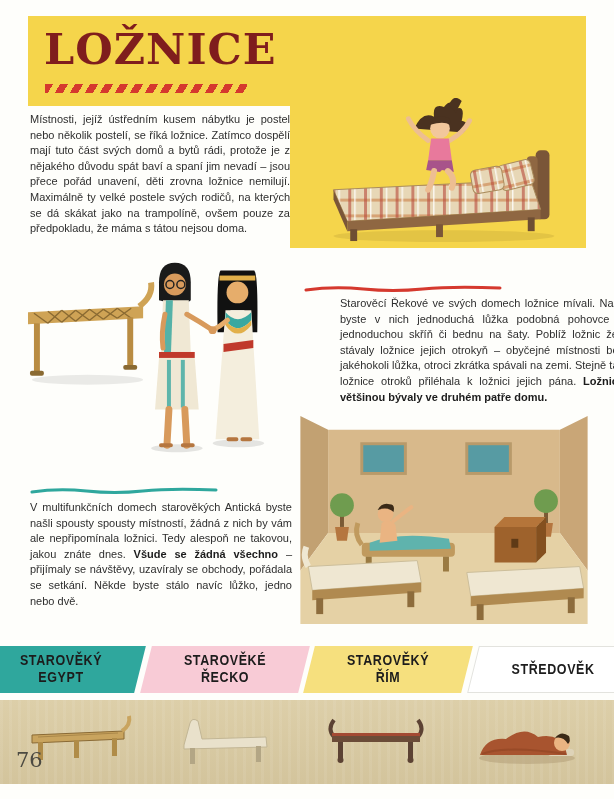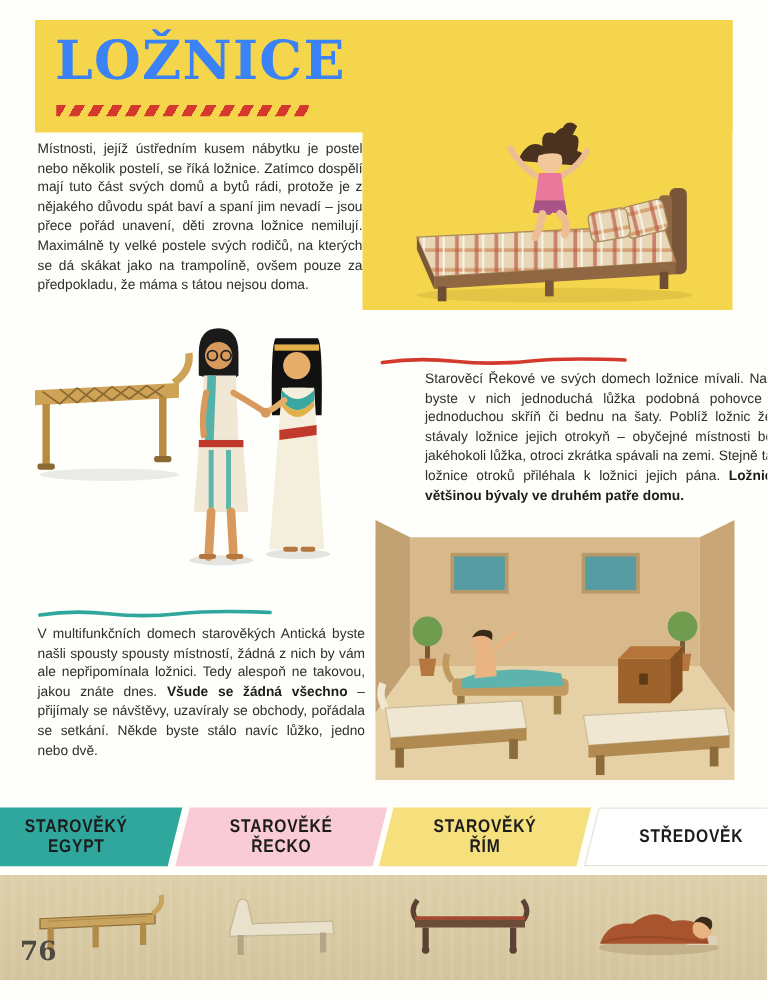--- a/index.html
+++ b/index.html
@@ -9,21 +9,21 @@
     background:#fefefb; overflow:hidden;
     font-family:"Liberation Sans", sans-serif; color:#2f2f2f;
   }
   
   .yellow-top   { position:absolute; left:28px; top:16px;  width:558px; height:90px;  background:#f5d54b; }
   .yellow-right { position:absolute; left:290px; top:16px; width:296px; height:232px; background:#f5d54b; }
   
   .page-title {
     position:absolute; left:44px; top:26px;
     font-family:"DejaVu Serif", serif; font-weight:700;
-    font-size:43px; letter-spacing:1px; color:#3b82f6; line-height:1.1;
+    font-size:43px; letter-spacing:1px; color:#7f1d1d; line-height:1.1;
   }
   .title-stripe {
     position:absolute; left:45px; top:84px; width:202px; height:9px;
     background:repeating-linear-gradient(120deg, #d5392e 0 7px, #f5d54b 7px 13px);
   }
   
   .body-text {
     position:absolute; font-size:11px; line-height:1.42;
     text-align:justify; color:#2e2e2e;
   }
@@ -75,21 +75,21 @@
     background:
       repeating-linear-gradient(90deg, rgba(255,255,255,.07) 0 3px, rgba(0,0,0,0) 3px 9px),
       linear-gradient(#ddcfa9, #d3c49c);
   }
   .bed { position:absolute; top:10px; width:110px; height:62px; }
   .bed-1 { left:26px; }  .bed-2 { left:170px; }
   .bed-3 { left:322px; } .bed-4 { left:472px; }
   
   .page-number {
     position:absolute; left:16px; top:748px;
-    font-family:"DejaVu Serif", serif; font-weight:700;
+    font-family:"DejaVu Serif", serif; font-weight:400;
     font-size:21px; color:#4c4a42;
   }
 </style>
 </head>
 <body>
 
 <div class="page">
 
   <div class="yellow-top"></div>
   <div class="yellow-right"></div>

